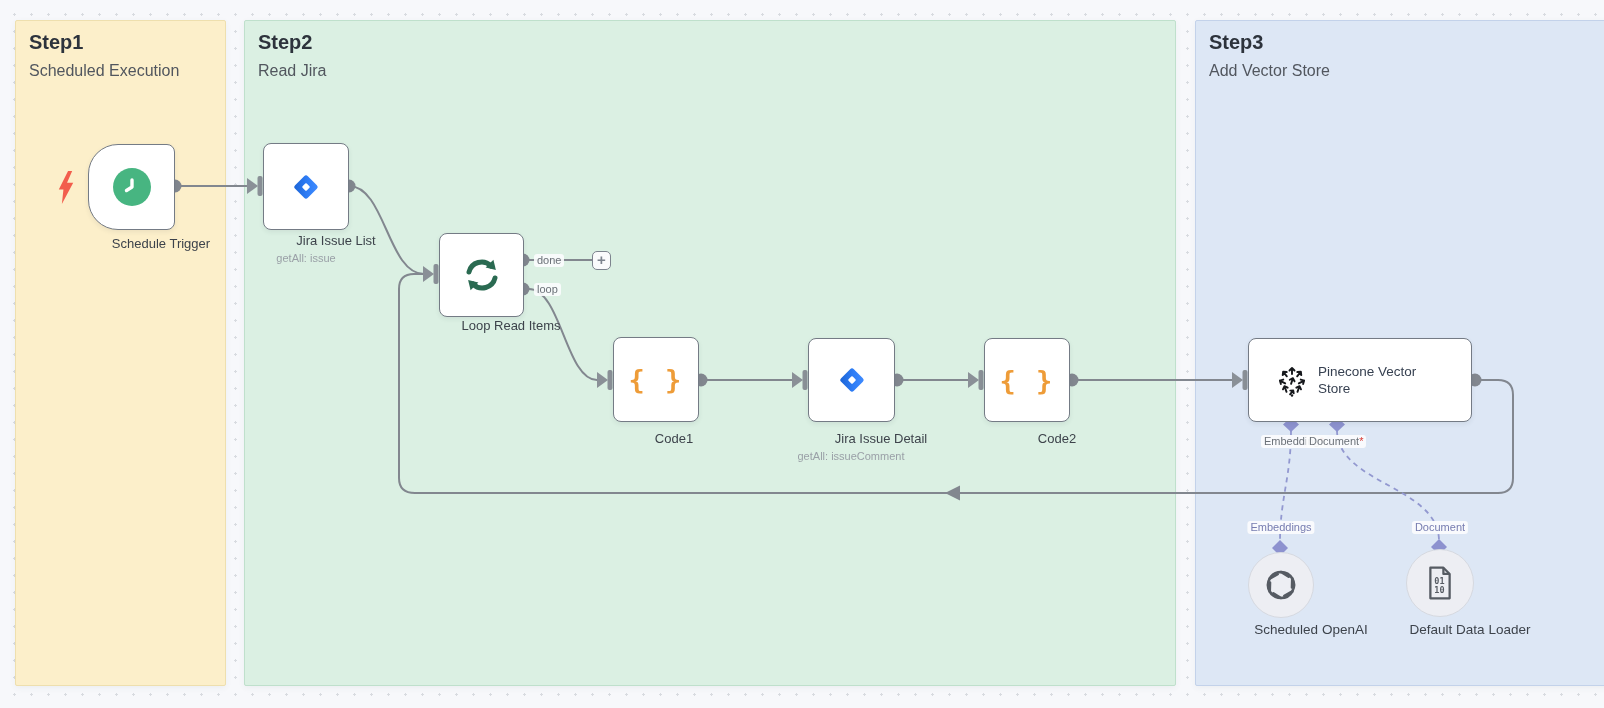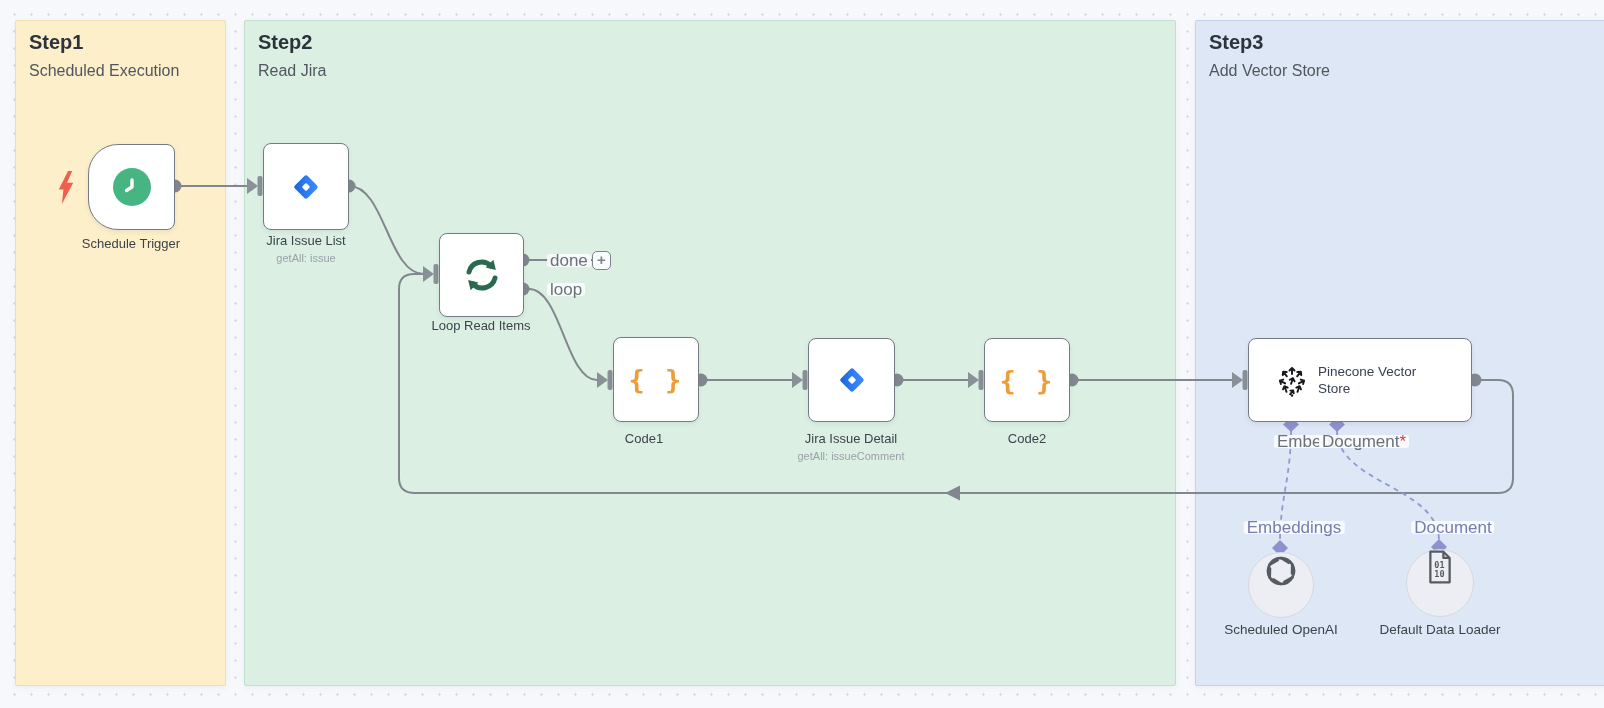--- a/index.html
+++ b/index.html
@@ -9,29 +9,29 @@
     background-color:#f7f8fb;
     background-image:radial-gradient(circle,#d8dbe0 1.1px,rgba(0,0,0,0) 1.3px);
     background-size:17px 17px;background-position:6px 6px;
   }
   .sticky{position:absolute;border-radius:2px;box-shadow:0 2px 6px rgba(70,80,90,0.06);box-sizing:border-box;padding:8px 13px;}
   .sticky h2{margin:0;font-size:20px;line-height:26px;font-weight:700;color:#2d333c;}
   .sticky p{margin:7px 0 0 0;font-size:16px;color:#51565e;}
   #wires{position:absolute;left:0;top:0;z-index:2;}
   .node{position:absolute;background:#fff;border:1.7px solid #747b85;border-radius:8px;
         box-shadow:0 2px 5px rgba(40,50,60,0.08);z-index:3;display:flex;align-items:center;justify-content:center;box-sizing:border-box;}
-  .node-label{position:absolute;z-index:3;font-size:13px;color:#3d434b;white-space:nowrap;transform:translateX(-50%);}
+  .node-label{position:absolute;z-index:3;font-size:13px;color:#3d434b;white-space:nowrap;transform:translateX(-50%);margin-left:30px;}
   .node-sub{position:absolute;z-index:3;font-size:11px;color:#9aa0a7;white-space:nowrap;transform:translateX(-50%);}
-  .chip{position:absolute;z-index:4;font-size:17px;line-height:13px;color:#6b7178;background:rgba(251,252,253,0.92);
-        padding:0 3px;border-radius:3px;white-space:nowrap;margin-left:13px;}
+  .chip{position:absolute;z-index:4;font-size:11px;line-height:13px;color:#6b7178;background:rgba(251,252,253,0.92);
+        padding:0 3px;border-radius:3px;white-space:nowrap;}
   .chip.purple{color:#767cb0;transform:translateX(-50%);}
   .chip .star{color:#d83a34;}
   .code-glyph{font-family:"DejaVu Sans Mono","Liberation Mono",monospace;font-weight:bold;color:#ee9c38;font-size:27px;letter-spacing:2px;}
   .round-node{position:absolute;background:#edeef3;border:1px solid #d6d9e0;border-radius:50%;z-index:3;
-        display:flex;align-items:flex-start;justify-content:center;box-sizing:border-box;}
+        display:flex;align-items:center;justify-content:center;box-sizing:border-box;}
   .plus-btn{position:absolute;z-index:4;width:19px;height:19px;box-sizing:border-box;border:1.7px solid #7d848e;border-radius:5px;
         background:#fafbfc;color:#7d848e;font-size:15px;line-height:15px;font-weight:bold;text-align:center;}
   .clock-badge{width:38px;height:38px;border-radius:50%;background:#47b581;display:flex;align-items:center;justify-content:center;}
   .pinecone-body{display:flex;align-items:flex-end;gap:13px;padding:0 10px 0 30px;}
   .pinecone-title{font-size:13.5px;line-height:17px;color:#374151;width:122px;}
 </style>
 </head>
 <body>
 
 <div id="canvas">

